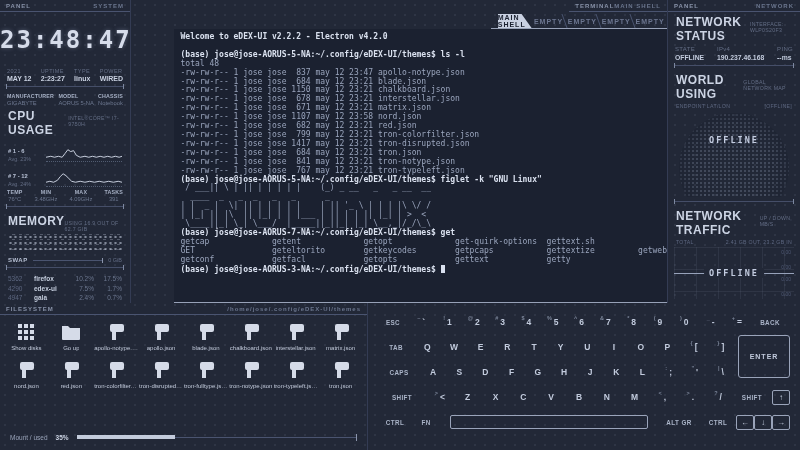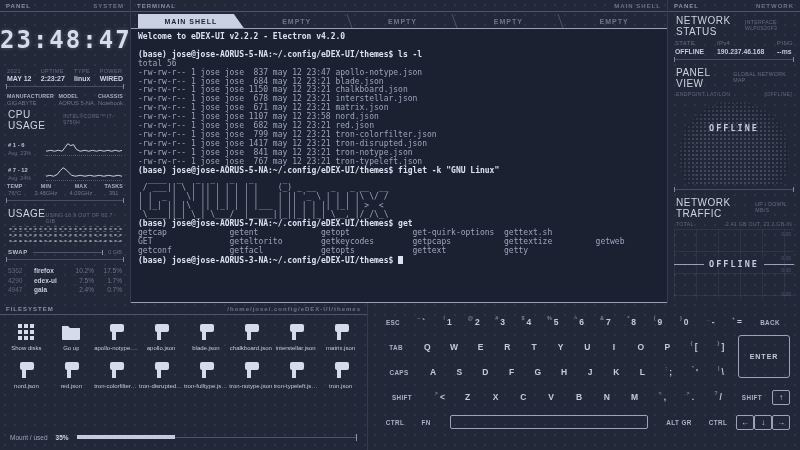--- a/index.html
+++ b/index.html
@@ -16,21 +16,21 @@
   .tiny-head { display:flex; justify-content:space-between; align-items:flex-end;
     font-size:6px; font-weight:bold; letter-spacing:1px; color:#8892a8;
     padding:3px 6px 2px; border-bottom:1px solid #4a5470; height:12px; flex:0 0 12px; }
   .tiny-head .r { color:#6a758d; }
 
   .sline { position:relative; height:1px; background:#454e68; margin:4px 6px; flex:0 0 1px; }
   .sline::before, .sline::after { content:''; position:absolute; top:-2px; width:1px; height:5px; background:#7d88a0; }
   .sline::before { left:0; } .sline::after { right:0; }
 
   .sec-head { display:flex; justify-content:space-between; align-items:baseline; padding:0 8px; margin-top:3px; }
-  .sec-head .t { font-size:10px; font-weight:normal; letter-spacing:.5px; color:#ccd4e4; }
+  .sec-head .t { font-size:12px; font-weight:bold; letter-spacing:.5px; color:#ccd4e4; }
   .sec-head .s { font-size:5.2px; letter-spacing:.3px; color:#636d85; text-transform:uppercase; }
 
   
   .left-panel { width:130px; flex:0 0 130px; display:flex; flex-direction:column; overflow:hidden; }
   .clock { margin-top:14px; text-align:center; font-family:"DejaVu Sans Mono",monospace;
            font-size:24px; font-weight:bold; letter-spacing:2px; color:#d6dcea;
            text-shadow:0 0 4px rgba(180,195,225,.35); flex:0 0 30px; }
   .date-row { display:flex; justify-content:space-between; padding:0 7px; margin-top:12px; }
   .dcol { text-align:left; }
   .dcol .lab { display:block; font-size:5.5px; color:#636d85; letter-spacing:.4px; }
@@ -55,21 +55,21 @@
   .swap-line::after { content:''; position:absolute; right:0; top:-2px; width:1px; height:5px; background:#8b95ac; }
   .swap-row .val { font-size:5.5px; color:#636d85; }
   .proc-rows { margin-top:2px; padding:0 8px; }
   .prow { display:grid; grid-template-columns:26px 1fr 32px 28px; font-size:6.5px; line-height:9.6px; }
   .prow .pid { color:#5d capsule; color:#5d6780; }
   .prow .pname { color:#c4cddd; font-weight:bold; }
   .prow .pcpu, .prow .pmem { color:#6b768e; text-align:right; }
 
   
   .term-wrap { width:538px; flex:0 0 538px; display:flex; flex-direction:column;
-               border-left:1px solid #343c54; border-right:1px solid #343c54; }
+               border-left:1px solid #343c54; border-right:1px solid #343c54;align-items:flex-end; }
   .tab-bar { display:flex; height:15px; flex:0 0 15px; margin-top:2px; padding-left:7px;
              border-bottom:1px solid #98a2b8; }
   .tab { flex:1; position:relative; display:flex; align-items:center; justify-content:center;
          color:#6c7690; font-size:7px; font-weight:bold; letter-spacing:1px; cursor:default; }
   .tab.active { background:#c9d1e2; color:#1b2130;
                 clip-path:polygon(0 0, calc(100% - 10px) 0, 100% 100%, 0 100%); }
   .tab:not(.active):not(:last-child)::after { content:''; position:absolute; right:0; top:0;
          height:100%; width:1px; background:#4a5470; transform:skewX(20deg); }
   .term-body { flex:1; background:#1b2130; padding:4px 0 0 7px; overflow:hidden;
                border-bottom:1px solid #98a2b8; }
@@ -240,21 +240,21 @@
           <span class="lab">MAX</span>
           <span class="val">4.09GHz</span>
         </div>
         <div>
           <span class="lab">TASKS</span>
           <span class="val">391</span>
         </div>
       </div>
       <div class="sline"></div>
       <div class="sec-head">
-        <span class="t">USAGE</span>
+        <span class="t">MEMORY</span>
         <span class="s">USING 16.9 OUT OF 62.7 GiB</span>
       </div>
       <div class="memgrid"></div>
       <div class="swap-row">
         <span class="lab">SWAP</span>
         <span class="swap-line"></span>
         <span class="val">0 GiB</span>
       </div>
       <div class="sline"></div>
       <div class="proc-rows" id="proc-rows">
@@ -298,35 +298,36 @@
             <span>EMPTY</span>
           </div>
           <div class="tab">
             <span>EMPTY</span>
           </div>
         </div>
       <div class="term-body" id="term-lines">
           <div class="tline b">Welcome to eDEX-UI v2.2.2 - Electron v4.2.0</div>
           <div class="tline"> </div>
           <div class="tline b">(base) jose@jose-AORUS-5-NA:~/.config/eDEX-UI/themes$ ls -l</div>
-          <div class="tline">total 56</div>
+          <div class="tline">total 48</div>
           <div class="tline">-rw-rw-r-- 1 jose jose  837 may 12 23:47 apollo-notype.json</div>
           <div class="tline">-rw-rw-r-- 1 jose jose  684 may 12 23:21 blade.json</div>
           <div class="tline">-rw-rw-r-- 1 jose jose 1150 may 12 23:21 chalkboard.json</div>
           <div class="tline">-rw-rw-r-- 1 jose jose  678 may 12 23:21 interstellar.json</div>
           <div class="tline">-rw-rw-r-- 1 jose jose  671 may 12 23:21 matrix.json</div>
           <div class="tline">-rw-rw-r-- 1 jose jose 1107 may 12 23:58 nord.json</div>
           <div class="tline">-rw-rw-r-- 1 jose jose  682 may 12 23:21 red.json</div>
           <div class="tline">-rw-rw-r-- 1 jose jose  799 may 12 23:21 tron-colorfilter.json</div>
           <div class="tline">-rw-rw-r-- 1 jose jose 1417 may 12 23:21 tron-disrupted.json</div>
+          <div class="tline">-rw-rw-r-- 1 jose jose  684 may 12 23:21 tron.json</div>
           <div class="tline">-rw-rw-r-- 1 jose jose  841 may 12 23:21 tron-notype.json</div>
           <div class="tline">-rw-rw-r-- 1 jose jose  767 may 12 23:21 tron-typeleft.json</div>
           <div class="tline b">(base) jose@jose-AORUS-5-NA:~/.config/eDEX-UI/themes$ figlet -k "GNU Linux"</div>
+          <div class="tline"> / ___|| \ | || | | | | |    (_) _ __   _   _ __  __</div>
           <div class="tline">  ____  _   _  _   _   _      _                     </div>
-          <div class="tline"> / ___|| \ | || | | | | |    (_) _ __   _   _ __  __</div>
           <div class="tline">| |  _ |  \| || | | | | |    | || '_ \ | | | |\ \/ /</div>
           <div class="tline">| |_| || |\  || |_| | | |___ | || | | || |_| | &gt;  &lt; </div>
           <div class="tline"> \____||_| \_| \___/  |_____||_||_| |_| \__,_|/_/\_\</div>
           <div class="tline b">(base) jose@jose-AORUS-7-NA:~/.config/eDEX-UI/themes$ get</div>
           <div class="tline">getcap             getent             getopt             get-quirk-options  gettext.sh</div>
           <div class="tline">GET                geteltorito        getkeycodes        getpcaps           gettextize         getweb</div>
           <div class="tline">getconf            getfacl            getopts            gettext            getty</div>
           <div class="tline b cur">(base) jose@jose-AORUS-3-NA:~/.config/eDEX-UI/themes$ </div>
         </div>
     </div>
@@ -349,21 +350,21 @@
           <span class="lab">IPv4</span>
           <span class="val">190.237.46.168</span>
         </div>
         <div class="ncol">
           <span class="lab">PING</span>
           <span class="val">--ms</span>
         </div>
       </div>
       <div class="sline"></div>
       <div class="sec-head">
-        <span class="t">PANEL VIEW</span>
+        <span class="t">WORLD USING</span>
         <span class="s">GLOBAL NETWORK MAP</span>
       </div>
       <div class="endpoint">
         <span>ENDPOINT LAT/LON</span>
         <span>[OFFLINE]</span>
       </div>
       <div class="world">
         <div class="globe"></div>
         <div class="offline-lab">OFFLINE</div>
       </div>

